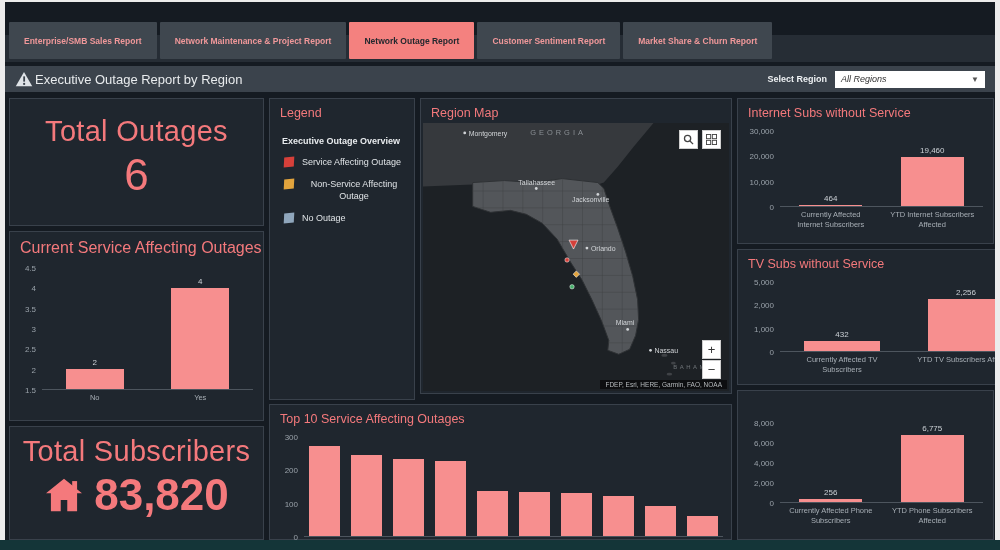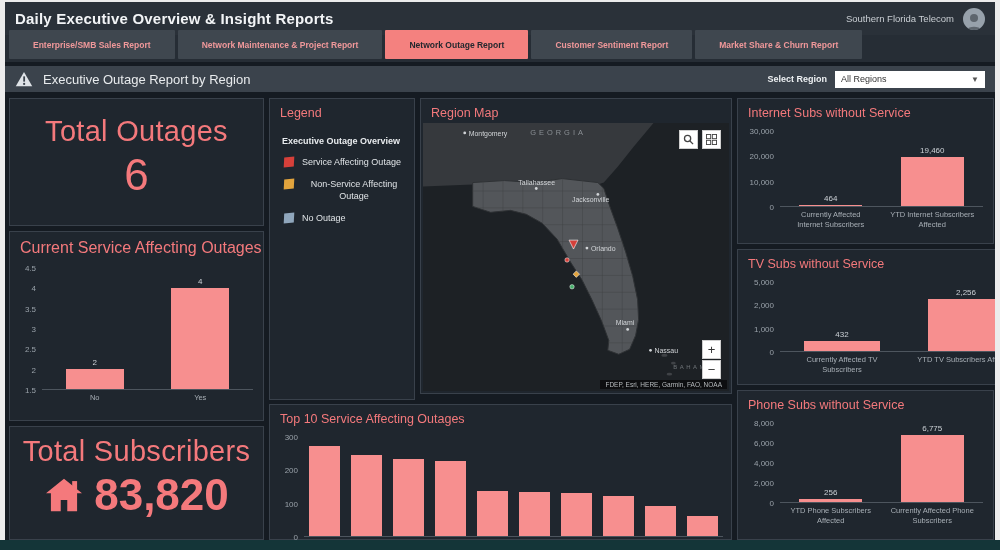--- a/index.html
+++ b/index.html
@@ -11,29 +11,29 @@
   
   .header { position:absolute; top:0; left:0; right:0; height:33px; background:#2a3139; display:flex; align-items:center; padding:0 10px; }
   .header-title { color:#f2f4f6; font-size:15px; font-weight:bold; letter-spacing:.2px; }
   .header-right { margin-left:auto; display:flex; align-items:center; gap:9px; }
   .company { color:#c9ced3; font-size:9.5px; }
   .avatar { width:22px; height:22px; border-radius:50%; background:#97a1ab; overflow:hidden; position:relative; cursor:pointer; }
   .avatar svg { position:absolute; left:0; top:2px; }
 
   
   .tabbar { position:absolute; top:33px; left:0; right:0; height:27px; background:#262d35; display:flex; align-items:flex-end; gap:3px; padding:0 4px 3px 4px; }
-  .tab { height:29px; padding:0 24px; display:flex; align-items:center; background:#3f474f; color:#f0989a; font-size:8.5px; font-weight:bold; cursor:pointer; border-radius:1px; white-space:nowrap; }
+  .tab { height:37px; padding:0 15px; display:flex; align-items:center; background:#3f474f; color:#f0989a; font-size:8.5px; font-weight:bold; cursor:pointer; border-radius:1px; white-space:nowrap; }
   .tab.active { background:#f4817f; color:#23282e; }
 
   
   .subheader { position:absolute; top:64px; left:0; right:0; height:26px; background:#3b434c; display:flex; align-items:center; padding:0 10px; }
-  .subheader-title { color:#e8ebed; font-size:13px; margin-left:10px; }
+  .subheader-title { color:#e8ebed; font-size:13px; margin-left:2px; }
   .subheader-right { margin-left:auto; display:flex; align-items:center; gap:8px; }
   .select-label { color:#eef1f3; font-size:9px; font-weight:bold; }
-  .region-select { width:150px; height:17px; background:#fff; color:#333; font-size:9px; display:flex; align-items:center; padding:0 6px; cursor:pointer; }
+  .region-select { width:150px; height:17px; background:#fff; color:#333; font-size:9px; display:flex; align-items:center; padding:0 6px; cursor:pointer;font-style:italic; }
   .region-select .caret { margin-left:auto; font-size:8px; color:#555; }
 
   
   .main { position:absolute; top:90px; left:0; right:0; bottom:0; background:#151b22; }
   .card { position:absolute; background:#1f262e; border:1px solid #39414b; }
   .card-title { color:#f4797c; font-size:12.5px; padding:7px 0 0 10px; }
   .big-title { color:#f4797c; font-size:29px; text-align:center; letter-spacing:.3px; }
   .big-number { color:#f4797c; font-size:44px; text-align:center; }
 
   
@@ -88,32 +88,20 @@
   .btn-zoom-in { bottom:32px; right:8px; }
   .btn-zoom-out { bottom:12px; right:8px; }
   .attribution { position:absolute; right:2px; bottom:2px; background:rgba(0,0,0,.55); color:#b7bbbe; font-size:6.5px; padding:1px 5px; }
 </style>
 </head>
 <body>
 
 <div class="page">
   <div class="frame">
 
-    <div class="header">
-      <div class="header-title">Daily Executive Overview &amp; Insight Reports</div>
-      <div class="header-right">
-        <span class="company">Southern Florida Telecom</span>
-        <span class="avatar">
-          <svg width="22" height="22" viewBox="0 0 22 22">
-            <circle cx="11" cy="8" r="4" fill="#5d656d"></circle>
-            <path d="M3 22 C3 15 19 15 19 22 Z" fill="#5d656d"></path>
-          </svg>
-        </span>
-      </div>
-    </div>
 
     <div class="tabbar">
         <div class="tab">Enterprise/SMB Sales Report</div>
         <div class="tab">Network Maintenance &amp; Project Report</div>
         <div class="tab active">Network Outage Report</div>
         <div class="tab">Customer Sentiment Report</div>
         <div class="tab">Market Share &amp; Churn Report</div>
       </div>
 
     <div class="subheader">
@@ -353,21 +341,20 @@
               </div>
             </div>
             <div class="cat-row" style="margin-left: 36px;">
               <div class="cat">Currently Affected TV Subscribers</div>
               <div class="cat">YTD TV Subscribers Affected</div>
             </div>
           </div>
       </div>
 
       <div class="card" id="card-phone">
-        <div class="card-title">Phone Subs without Service</div>
         <div class="chart" id="chart-phone">
             <div class="chart-body">
               <div class="yaxis" style="width: 36px;">
                 <div class="ytick" style="bottom: 0%;">0</div>
                 <div class="ytick" style="bottom: 25%;">2,000</div>
                 <div class="ytick" style="bottom: 50%;">4,000</div>
                 <div class="ytick" style="bottom: 75%;">6,000</div>
                 <div class="ytick" style="bottom: 100%;">8,000</div>
               </div>
               <div class="plot">
@@ -375,22 +362,22 @@
                   <div class="bar-val">256</div>
                   <div class="bar" style="height: 3.2%; width: 62%;"></div>
                 </div>
                 <div class="bar-col">
                   <div class="bar-val">6,775</div>
                   <div class="bar" style="height: 84.6875%; width: 62%;"></div>
                 </div>
               </div>
             </div>
             <div class="cat-row" style="margin-left: 36px;">
+              <div class="cat">Currently Affected Phone Subscribers</div>
               <div class="cat">YTD Phone Subscribers Affected</div>
-              <div class="cat">Currently Affected Phone Subscribers</div>
             </div>
           </div>
       </div>
 
     </div>
   </div>
   <div class="bottombar"></div>
 </div>
 
 </body></html>

